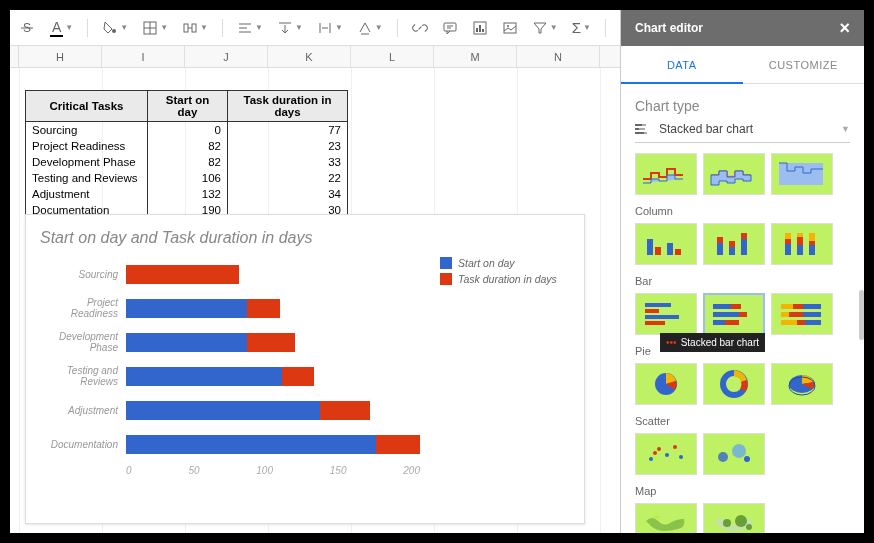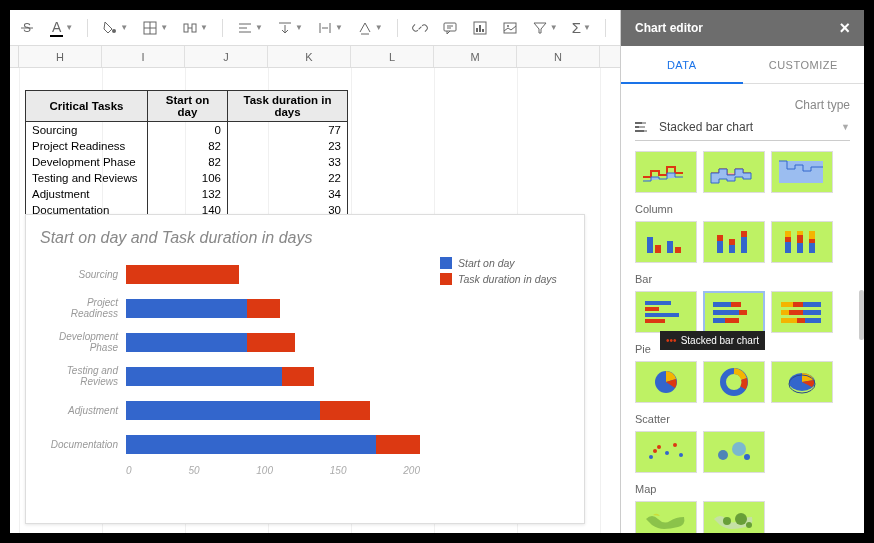--- a/index.html
+++ b/index.html
@@ -43,21 +43,21 @@
 .legend-sw { width: 12px; height: 12px; }
 
 
 .editor { position: absolute; right: 0; top: 0; width: 244px; bottom: 0; border-left: 1px solid #ccc; background: #fff; }
 .editor-hdr { height: 36px; background: #6d6d6d; color: #fff; display: flex; align-items: center; padding: 0 14px; font-size: 12px; font-weight: bold; justify-content: space-between; }
 .editor-hdr .close { font-size: 18px; cursor: pointer; }
 .ed-tabs { display: flex; height: 38px; border-bottom: 1px solid #ddd; }
 .ed-tab { flex: 1; text-align: center; font-size: 11px; line-height: 38px; color: #888; letter-spacing: 0.5px; cursor: pointer; }
 .ed-tab.active { color: #1a73e8; border-bottom: 2px solid #1a73e8; margin-bottom: -1px; }
 .ed-body { position: absolute; top: 74px; bottom: 0; left: 0; right: 0; overflow-y: auto; padding: 10px 14px; }
-.ed-label { font-size: 12px; color: #888; margin: 4px 0 4px; text-align: right; }
+.ed-label { font-size: 14px; color: #888; margin: 4px 0 4px; }
 .ed-select { display: flex; align-items: center; border-bottom: 1px solid #ccc; padding: 4px 0 6px; font-size: 12px; color: #444; cursor: pointer; }
 .ed-select .sel-caret { margin-left: auto; color: #aaa; font-size: 9px; }
 .ct-section { font-size: 11px; color: #666; margin: 10px 0 6px; }
 .ct-row { display: flex; gap: 6px; margin-bottom: 8px; }
 .ct-card { width: 62px; height: 42px; border: 1px solid #ddd; display: flex; align-items: center; justify-content: center; cursor: pointer; background: #bef264; position: relative; }
 .ct-card.selected { border: 2px solid #9bbdf0; }
 .tooltip { position: absolute; top: 38px; right: -2px; background: #222; color: #fff; font-size: 10px; padding: 4px 6px; white-space: nowrap; z-index: 10; }
 .scroll-thumb { position: absolute; right: 0; top: 280px; width: 5px; height: 50px; background: #ccc; border-radius: 3px; }
 
 
@@ -227,21 +227,21 @@
             <td>106</td>
             <td>22</td>
           </tr>
       <tr>
             <td>Adjustment</td>
             <td>132</td>
             <td>34</td>
           </tr>
       <tr>
             <td>Documentation</td>
-            <td>140</td>
+            <td>190</td>
             <td>30</td>
           </tr>
     </tbody>
       </table>
 
     <div class="chart-box">
       <div class="chart-title">Start on day and Task duration in days</div>
       <div class="chart-body">
         <div class="chart-plot" id="bars">
             <div class="bar-row">

